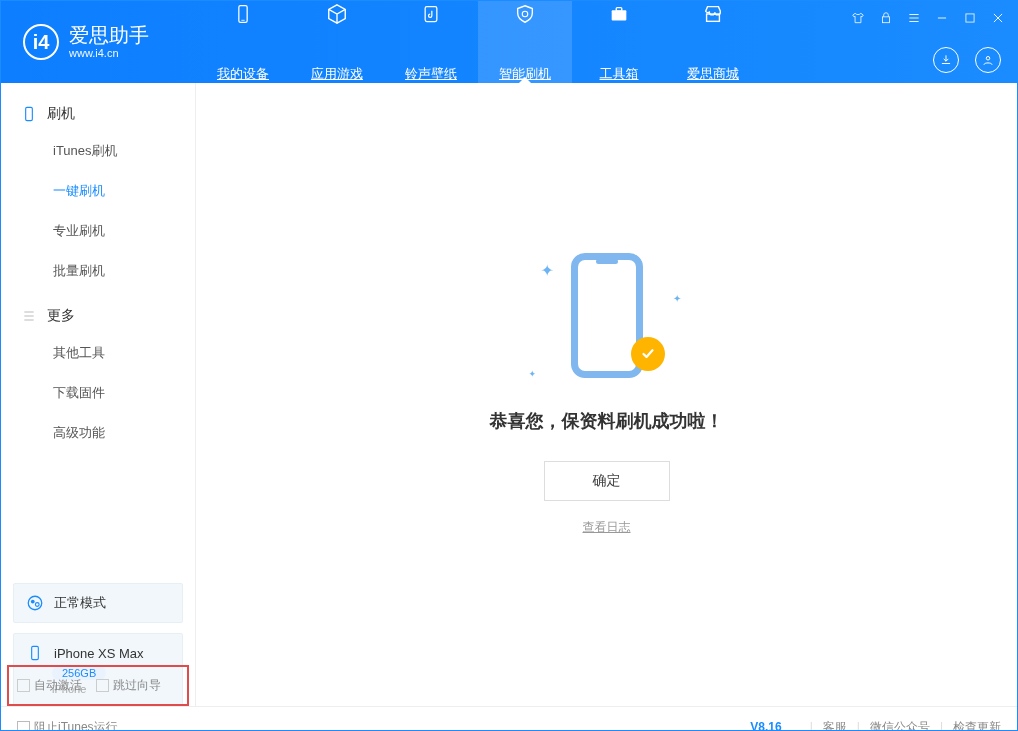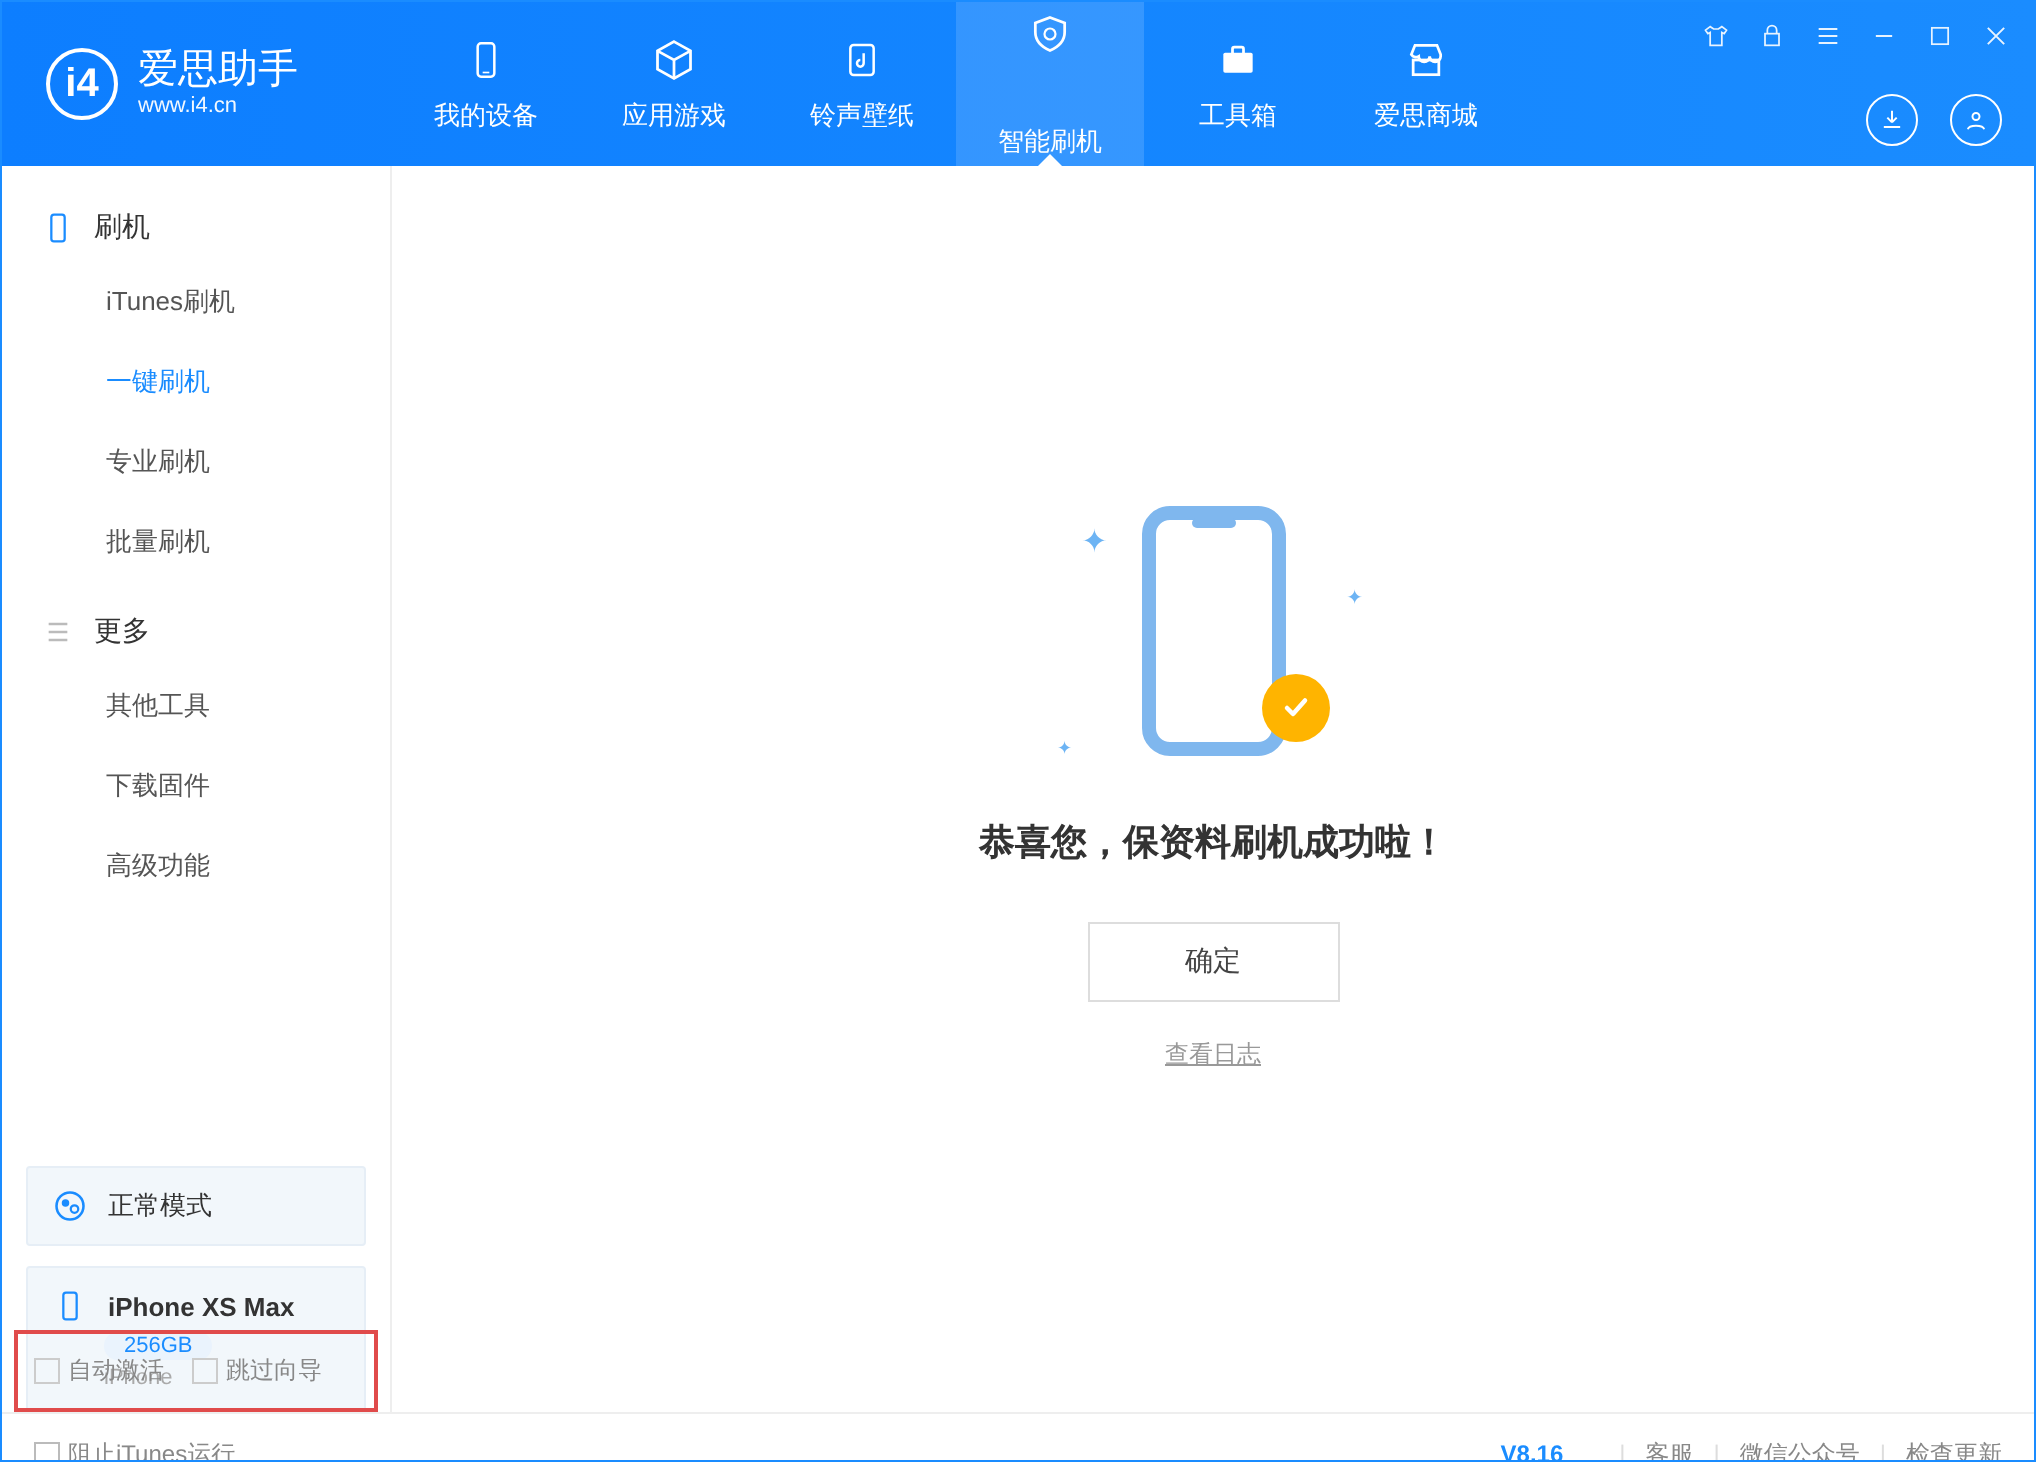--- a/index.html
+++ b/index.html
@@ -3,39 +3,39 @@
 <meta charset="utf-8">
 <style>
 * { box-sizing: border-box; margin: 0; padding: 0; }
 body { font-family: "Microsoft YaHei", "PingFang SC", sans-serif; font-size: 13px; color: #333; background: #fff; width: 1018px; height: 731px; overflow: hidden; border: 1px solid #1a8cff; }
 .header { background: linear-gradient(90deg, #0d7eff 0%, #1a8cff 100%); height: 82px; display: flex; align-items: stretch; color: #fff; position: relative; }
 .logo-block { display: flex; align-items: center; padding: 0 18px 0 22px; width: 195px; }
 .logo-circle { width: 36px; height: 36px; border-radius: 50%; border: 2.5px solid #fff; display: flex; align-items: center; justify-content: center; font-weight: bold; font-size: 20px; margin-right: 10px; }
 .logo-text-main { font-size: 20px; font-weight: 500; line-height: 1; }
 .logo-text-sub { font-size: 11px; opacity: .95; line-height: 1; margin-top: 3px; }
 .tabs { display: flex; align-items: stretch; }
-.tab { width: 94px; display: flex; flex-direction: column; align-items: center; justify-content: center; gap: 6px; font-size: 13px; cursor: pointer; }
+.tab { width: 94px; display: flex; flex-direction: column; align-items: center; justify-content: space-between; gap: 6px; font-size: 13px; cursor: pointer; text-decoration: underline; }
 .tab.active { background: rgba(255,255,255,.14); position: relative; gap: 32px; }
 .tab.active::after { content:""; position:absolute; bottom:0; left:50%; transform:translateX(-50%); border:6px solid transparent; border-bottom-color:#fff; }
 .tab-icon { width: 26px; height: 26px; display: flex; align-items: center; justify-content: center; }
 .win-controls { position: absolute; right: 12px; top: 10px; display: flex; gap: 14px; align-items: center; }
 .win-controls span, .win-controls svg { width: 14px; height: 14px; cursor: pointer; color: #fff; opacity:.95; }
 .side-icons { position: absolute; right: 16px; bottom: 10px; display: flex; gap: 16px; }
 .side-icons .circ { width: 26px; height: 26px; border: 1.5px solid #fff; border-radius: 50%; display:flex; align-items:center; justify-content:center; cursor:pointer; }
 
 .body { display: flex; height: 623px; }
 .sidebar { width: 195px; border-right: 1px solid #eee; padding-top: 14px; background:#fff; position:relative; }
 .side-section-hdr { display:flex; align-items:center; gap:10px; padding: 8px 20px; font-size:14px; color:#333; font-weight:500; }
 .side-item { padding: 11px 20px 11px 52px; font-size:13px; color:#555; cursor:pointer; }
 .side-item.active { color:#1a8cff; }
 
 .device-panel { margin: 130px 12px 0 12px; }
 .device-row { background:#f2f7fb; border:1px solid #e6eef6; border-radius:2px; padding:10px 12px; margin-bottom:10px; display:flex; align-items:center; gap:10px; }
 .device-row .icon { width:18px; height:18px; display:flex; align-items:center; justify-content:center; }
-.device-name { font-size:13px; font-weight:700; color:#333; }
+.device-name { font-size:13px; font-weight:400; color:#333; }
 .storage-badge { display:inline-block; background:#eaf3fd; color:#1a8cff; border-radius:10px; padding:1px 10px; font-size:11px; margin-top:4px; }
 .device-sub2 { color:#aaa; font-size:11px; margin-top:3px; }
 .opt-row { border:2px solid #e04b4b; margin:0 6px; padding:10px 8px; display:flex; align-items:center; gap:14px; color:#888; font-size:12px; position:absolute; bottom:0; left:0; right:0; }
 .chk { width:13px; height:13px; border:1px solid #ccc; display:inline-block; vertical-align:middle; margin-right:4px; }
 
 .main { flex:1; display:flex; flex-direction:column; align-items:center; justify-content:center; position:relative; }
 .success-img { width:120px; height:130px; position:relative; margin-bottom:26px; }
 .phone-shape { width:72px; height:125px; border:7px solid #7fb7ee; border-radius:14px; margin:0 auto; position:relative; background:#fff; }
 .phone-shape::before { content:""; width:22px; height:5px; background:#7fb7ee; border-radius:3px; position:absolute; top:-1px; left:50%; transform:translateX(-50%); }
 .check-badge { width:34px; height:34px; background:#ffb400; border-radius:50%; position:absolute; right:2px; bottom:12px; display:flex; align-items:center; justify-content:center; }

